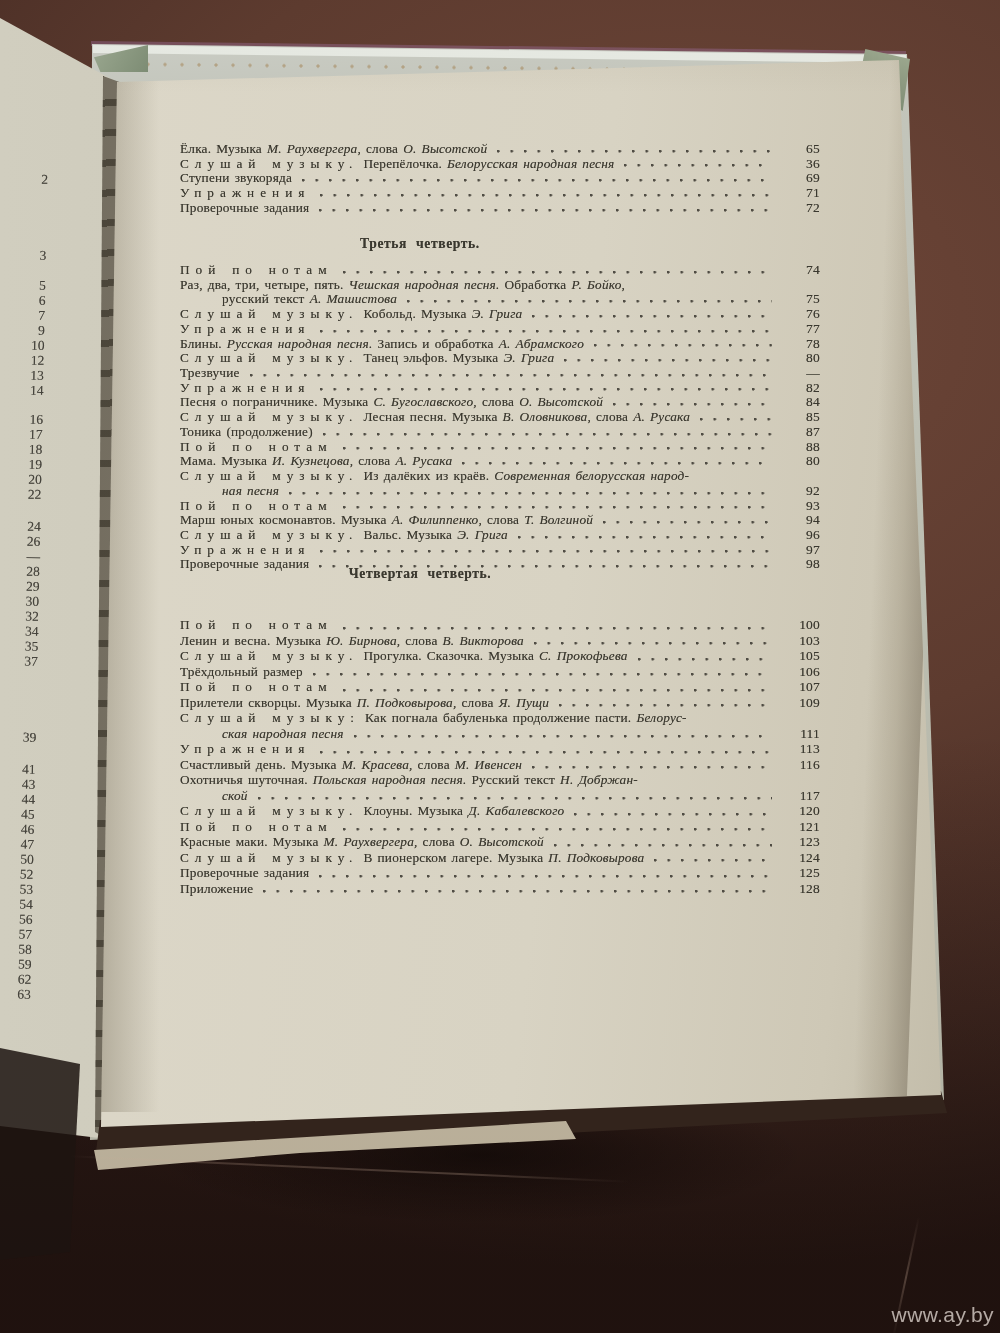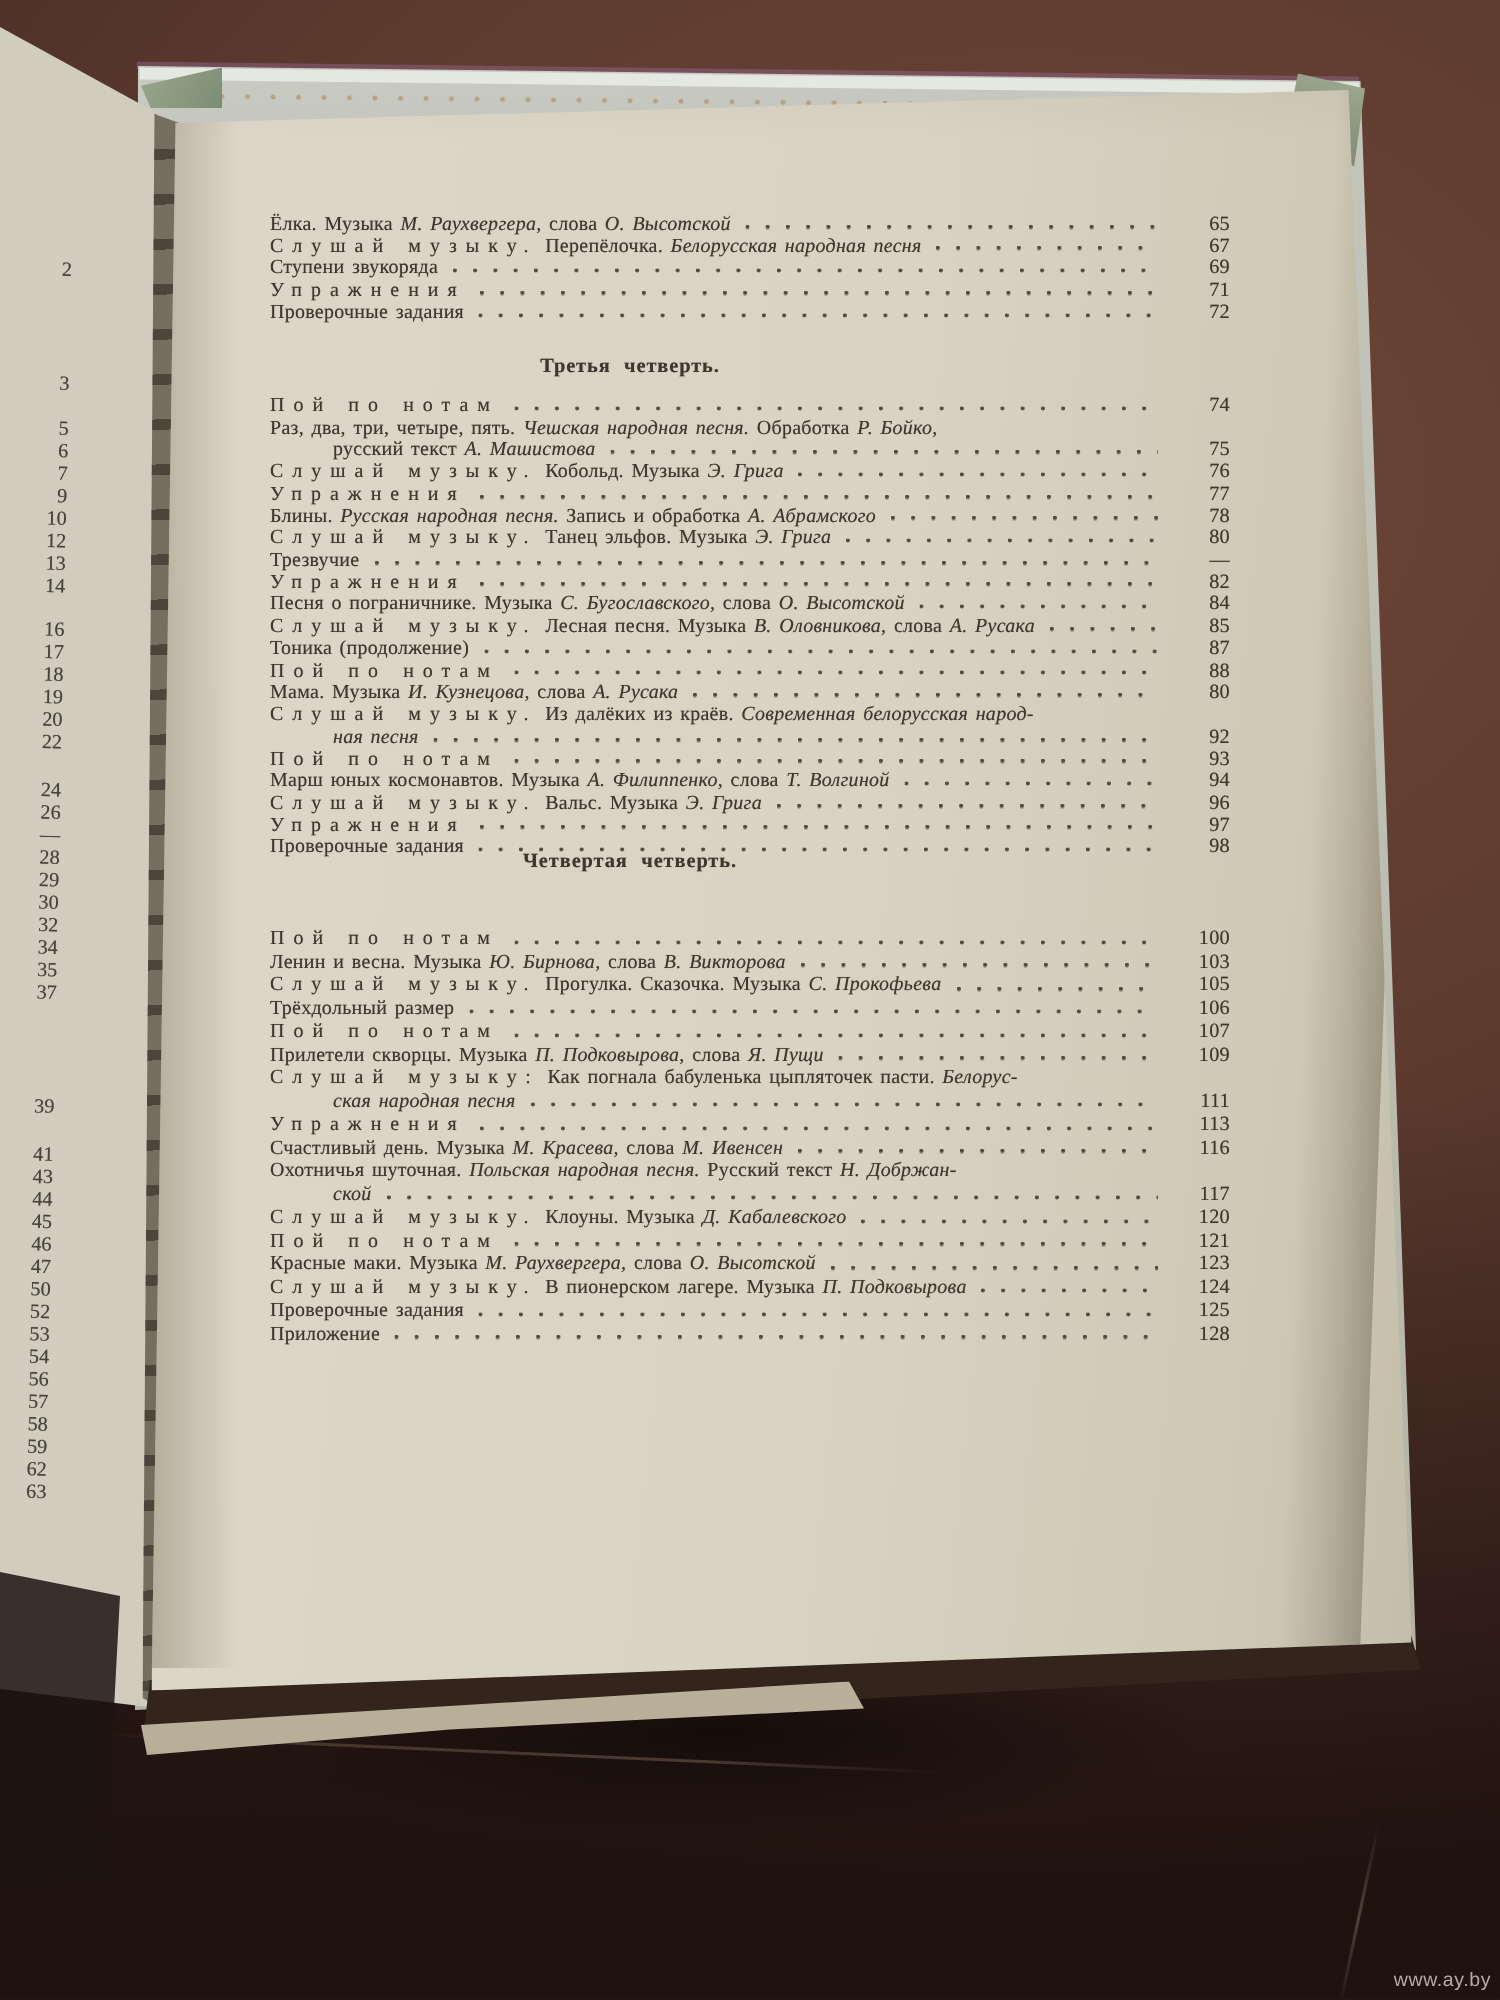--- a/index.html
+++ b/index.html
@@ -84,21 +84,21 @@
   .toc-row.indent .txt{padding-left:52px;}
   .seg-b{font-weight:normal;}
   .seg-i{font-style:italic;}
   .seg-sp{letter-spacing:6px;margin-top:12px;}
   .seg-isp{letter-spacing:6px;}
   .dots{flex:1 1 auto;align-self:flex-end;height:3px;margin:0 14px 3px 10px;
     background:radial-gradient(circle at 1.2px 1.2px,rgba(55,52,45,.85) 1.1px,rgba(55,52,45,0) 1.7px);
     background-size:13.5px 3px;background-repeat:repeat-x;min-width:6px;}
   .pg{flex:0 0 auto;min-width:34px;text-align:right;font-size:13.5px;}
   .watermark{position:absolute;right:6px;bottom:6px;
-    font-family:"Liberation Sans","DejaVu Sans",sans-serif;font-size:13px;
+    font-family:"Liberation Sans","DejaVu Sans",sans-serif;font-size:21px;
     color:rgba(214,204,198,.82);letter-spacing:.4px;margin-top:44px;}
 </style>
 </head>
 <body>
 
 <div class="scene">
   <div class="scratch scr3"></div>
   <div class="book-shadow"></div>
   <div class="cover-fringe"></div>
   <div class="cover-board"></div>
@@ -182,21 +182,21 @@
     <div class="content">
       <div class="toc-section sec-a">
           <div class="toc-row">
             <span class="txt"><span class="seg-b">Ёлка.</span><span class="seg-r"> Музыка </span><span class="seg-i">М. Раухвергера,</span><span class="seg-r"> слова </span><span class="seg-i">О. Высотской</span></span>
             <span class="dots"></span>
             <span class="pg">65</span>
           </div>
           <div class="toc-row">
             <span class="txt"><span class="seg-sp">Слушай музыку.</span><span class="seg-r"> Перепёлочка. </span><span class="seg-i">Белорусская народная песня</span></span>
             <span class="dots"></span>
-            <span class="pg">67</span>
+            <span class="pg">36</span>
           </div>
           <div class="toc-row">
             <span class="txt"><span class="seg-r">Ступени звукоряда</span></span>
             <span class="dots"></span>
             <span class="pg">69</span>
           </div>
           <div class="toc-row">
             <span class="txt"><span class="seg-isp">Упражнения</span></span>
             <span class="dots"></span>
             <span class="pg">71</span>
@@ -337,21 +337,21 @@
             <span class="txt"><span class="seg-isp">Пой по нотам</span></span>
             <span class="dots"></span>
             <span class="pg">107</span>
           </div>
           <div class="toc-row">
             <span class="txt"><span class="seg-b">Прилетели скворцы.</span><span class="seg-r"> Музыка </span><span class="seg-i">П. Подковырова,</span><span class="seg-r"> слова </span><span class="seg-i">Я. Пущи</span></span>
             <span class="dots"></span>
             <span class="pg">109</span>
           </div>
           <div class="toc-row">
-            <span class="txt"><span class="seg-sp">Слушай музыку:</span><span class="seg-r"> Как погнала бабуленька цыпляточек пасти. </span><span class="seg-i">Белорус-</span></span>
+            <span class="txt"><span class="seg-sp">Слушай музыку:</span><span class="seg-r"> Как погнала бабуленька продолжение пасти. </span><span class="seg-i">Белорус-</span></span>
           </div>
           <div class="toc-row indent">
             <span class="txt"><span class="seg-i">ская народная песня</span></span>
             <span class="dots"></span>
             <span class="pg">111</span>
           </div>
           <div class="toc-row">
             <span class="txt"><span class="seg-isp">Упражнения</span></span>
             <span class="dots"></span>
             <span class="pg">113</span>

